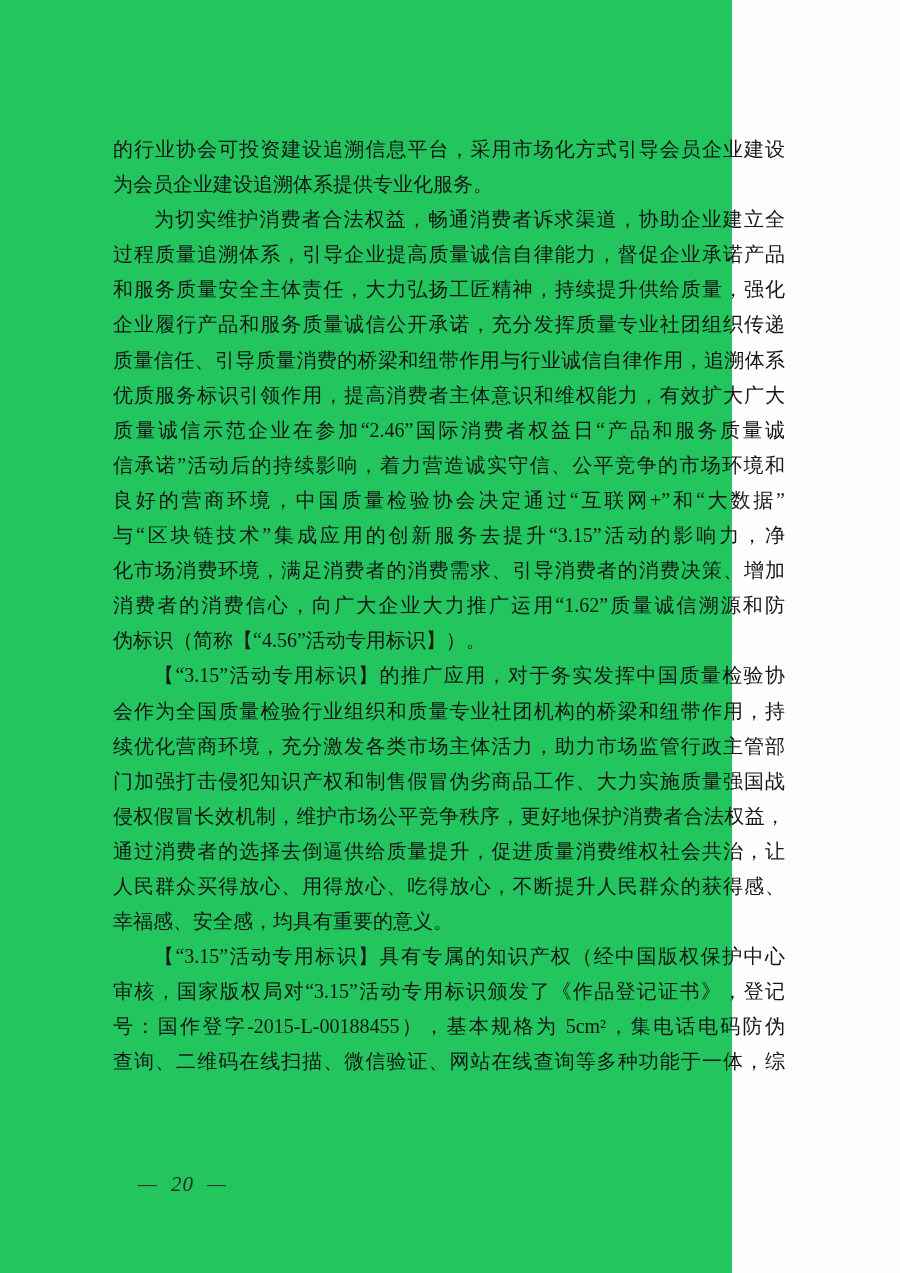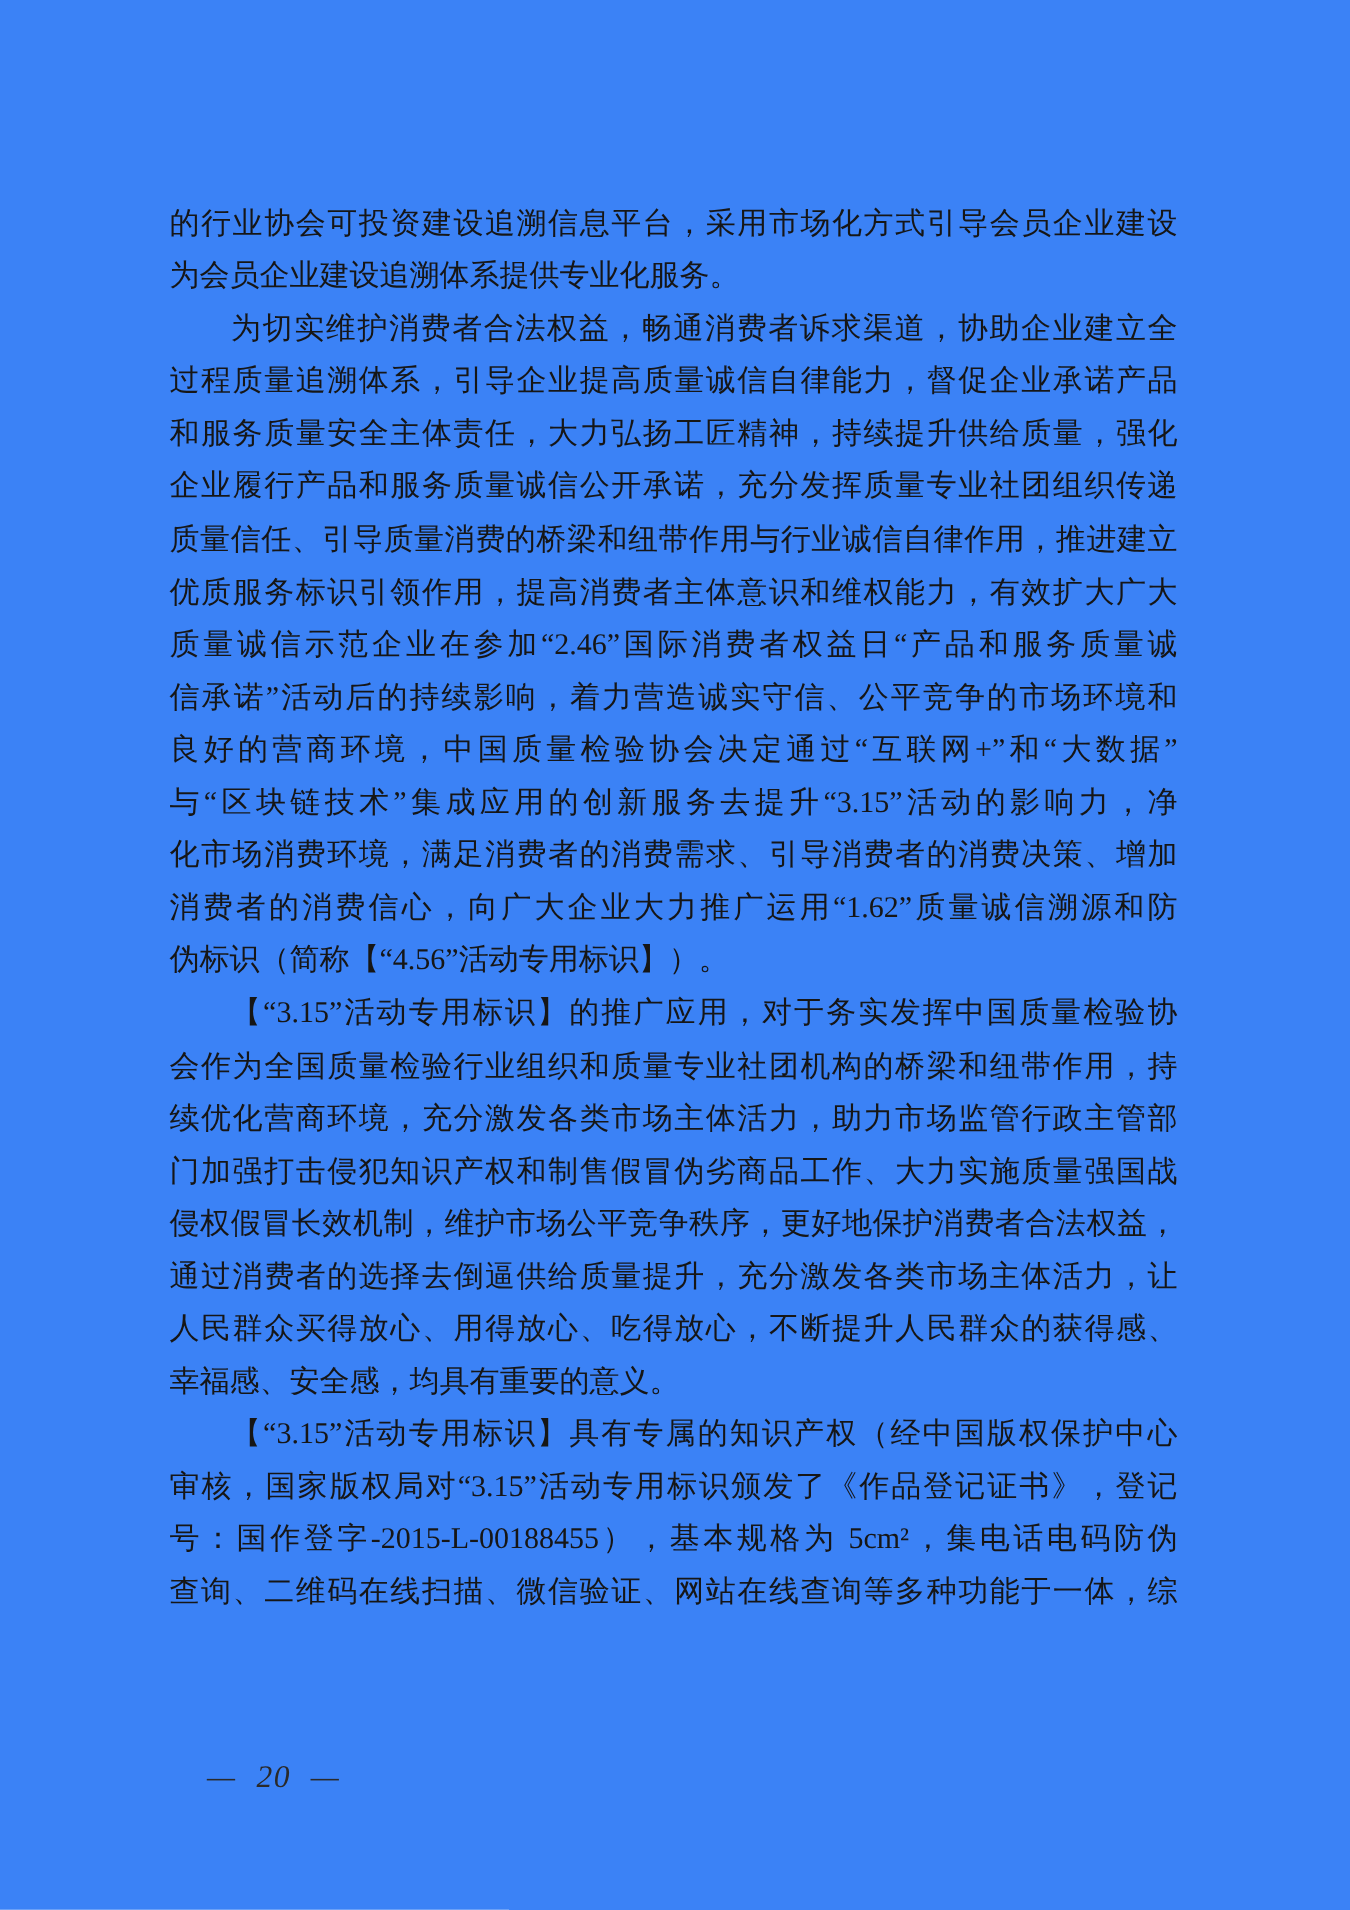--- a/index.html
+++ b/index.html
@@ -11,22 +11,22 @@
     height: 1273px;
     background: #fdfdfd;
     position: relative;
     font-family: "Liberation Serif", "DejaVu Serif", serif;
     color: #161616;
     overflow: hidden;
   }
   .page {
     position: absolute;
     left: 0; top: 0;
-    width: 900px; height: 1273px;
-    background: #3b82f6;
+    width: 732px; height: 1273px;
+    background: #22c55e;
   }
   .text-block {
     position: absolute;
     left: 113px;
     top: 132px;
     width: 672px;
   }
   .paragraph {
     margin: 0;
     padding: 0;
@@ -74,38 +74,38 @@
     <div class="paragraph">
       <div class="line">的行业协会可投资建设追溯信息平台，采用市场化方式引导会员企业建设</div>
       <div class="line para-end">为会员企业建设追溯体系提供专业化服务。</div>
     </div>
 
     <div class="paragraph">
       <div class="line indent">为切实维护消费者合法权益，畅通消费者诉求渠道，协助企业建立全</div>
       <div class="line">过程质量追溯体系，引导企业提高质量诚信自律能力，督促企业承诺产品</div>
       <div class="line">和服务质量安全主体责任，大力弘扬工匠精神，持续提升供给质量，强化</div>
       <div class="line">企业履行产品和服务质量诚信公开承诺，充分发挥质量专业社团组织传递</div>
-      <div class="line">质量信任、引导质量消费的桥梁和纽带作用与行业诚信自律作用，推进建立</div>
+      <div class="line">质量信任、引导质量消费的桥梁和纽带作用与行业诚信自律作用，追溯体系</div>
       <div class="line">优质服务标识引领作用，提高消费者主体意识和维权能力，有效扩大广大</div>
       <div class="line">质量诚信示范企业在参加“2.46”国际消费者权益日“产品和服务质量诚</div>
       <div class="line">信承诺”活动后的持续影响，着力营造诚实守信、公平竞争的市场环境和</div>
       <div class="line">良好的营商环境，中国质量检验协会决定通过“互联网+”和“大数据”</div>
       <div class="line">与“区块链技术”集成应用的创新服务去提升“3.15”活动的影响力，净</div>
       <div class="line">化市场消费环境，满足消费者的消费需求、引导消费者的消费决策、增加</div>
       <div class="line">消费者的消费信心，向广大企业大力推广运用“1.62”质量诚信溯源和防</div>
       <div class="line para-end">伪标识（简称【“4.56”活动专用标识】）。</div>
     </div>
 
     <div class="paragraph">
       <div class="line indent">【“3.15”活动专用标识】的推广应用，对于务实发挥中国质量检验协</div>
       <div class="line">会作为全国质量检验行业组织和质量专业社团机构的桥梁和纽带作用，持</div>
       <div class="line">续优化营商环境，充分激发各类市场主体活力，助力市场监管行政主管部</div>
       <div class="line">门加强打击侵犯知识产权和制售假冒伪劣商品工作、大力实施质量强国战</div>
       <div class="line">侵权假冒长效机制，维护市场公平竞争秩序，更好地保护消费者合法权益，</div>
-      <div class="line">通过消费者的选择去倒逼供给质量提升，充分激发各类市场主体活力，让</div>
+      <div class="line">通过消费者的选择去倒逼供给质量提升，促进质量消费维权社会共治，让</div>
       <div class="line">人民群众买得放心、用得放心、吃得放心，不断提升人民群众的获得感、</div>
       <div class="line para-end">幸福感、安全感，均具有重要的意义。</div>
     </div>
 
     <div class="paragraph">
       <div class="line indent">【“3.15”活动专用标识】具有专属的知识产权（经中国版权保护中心</div>
       <div class="line">审核，国家版权局对“3.15”活动专用标识颁发了《作品登记证书》，登记</div>
       <div class="line">号：国作登字-2015-L-00188455），基本规格为 5cm²，集电话电码防伪</div>
       <div class="line">查询、二维码在线扫描、微信验证、网站在线查询等多种功能于一体，综</div>
     </div>

